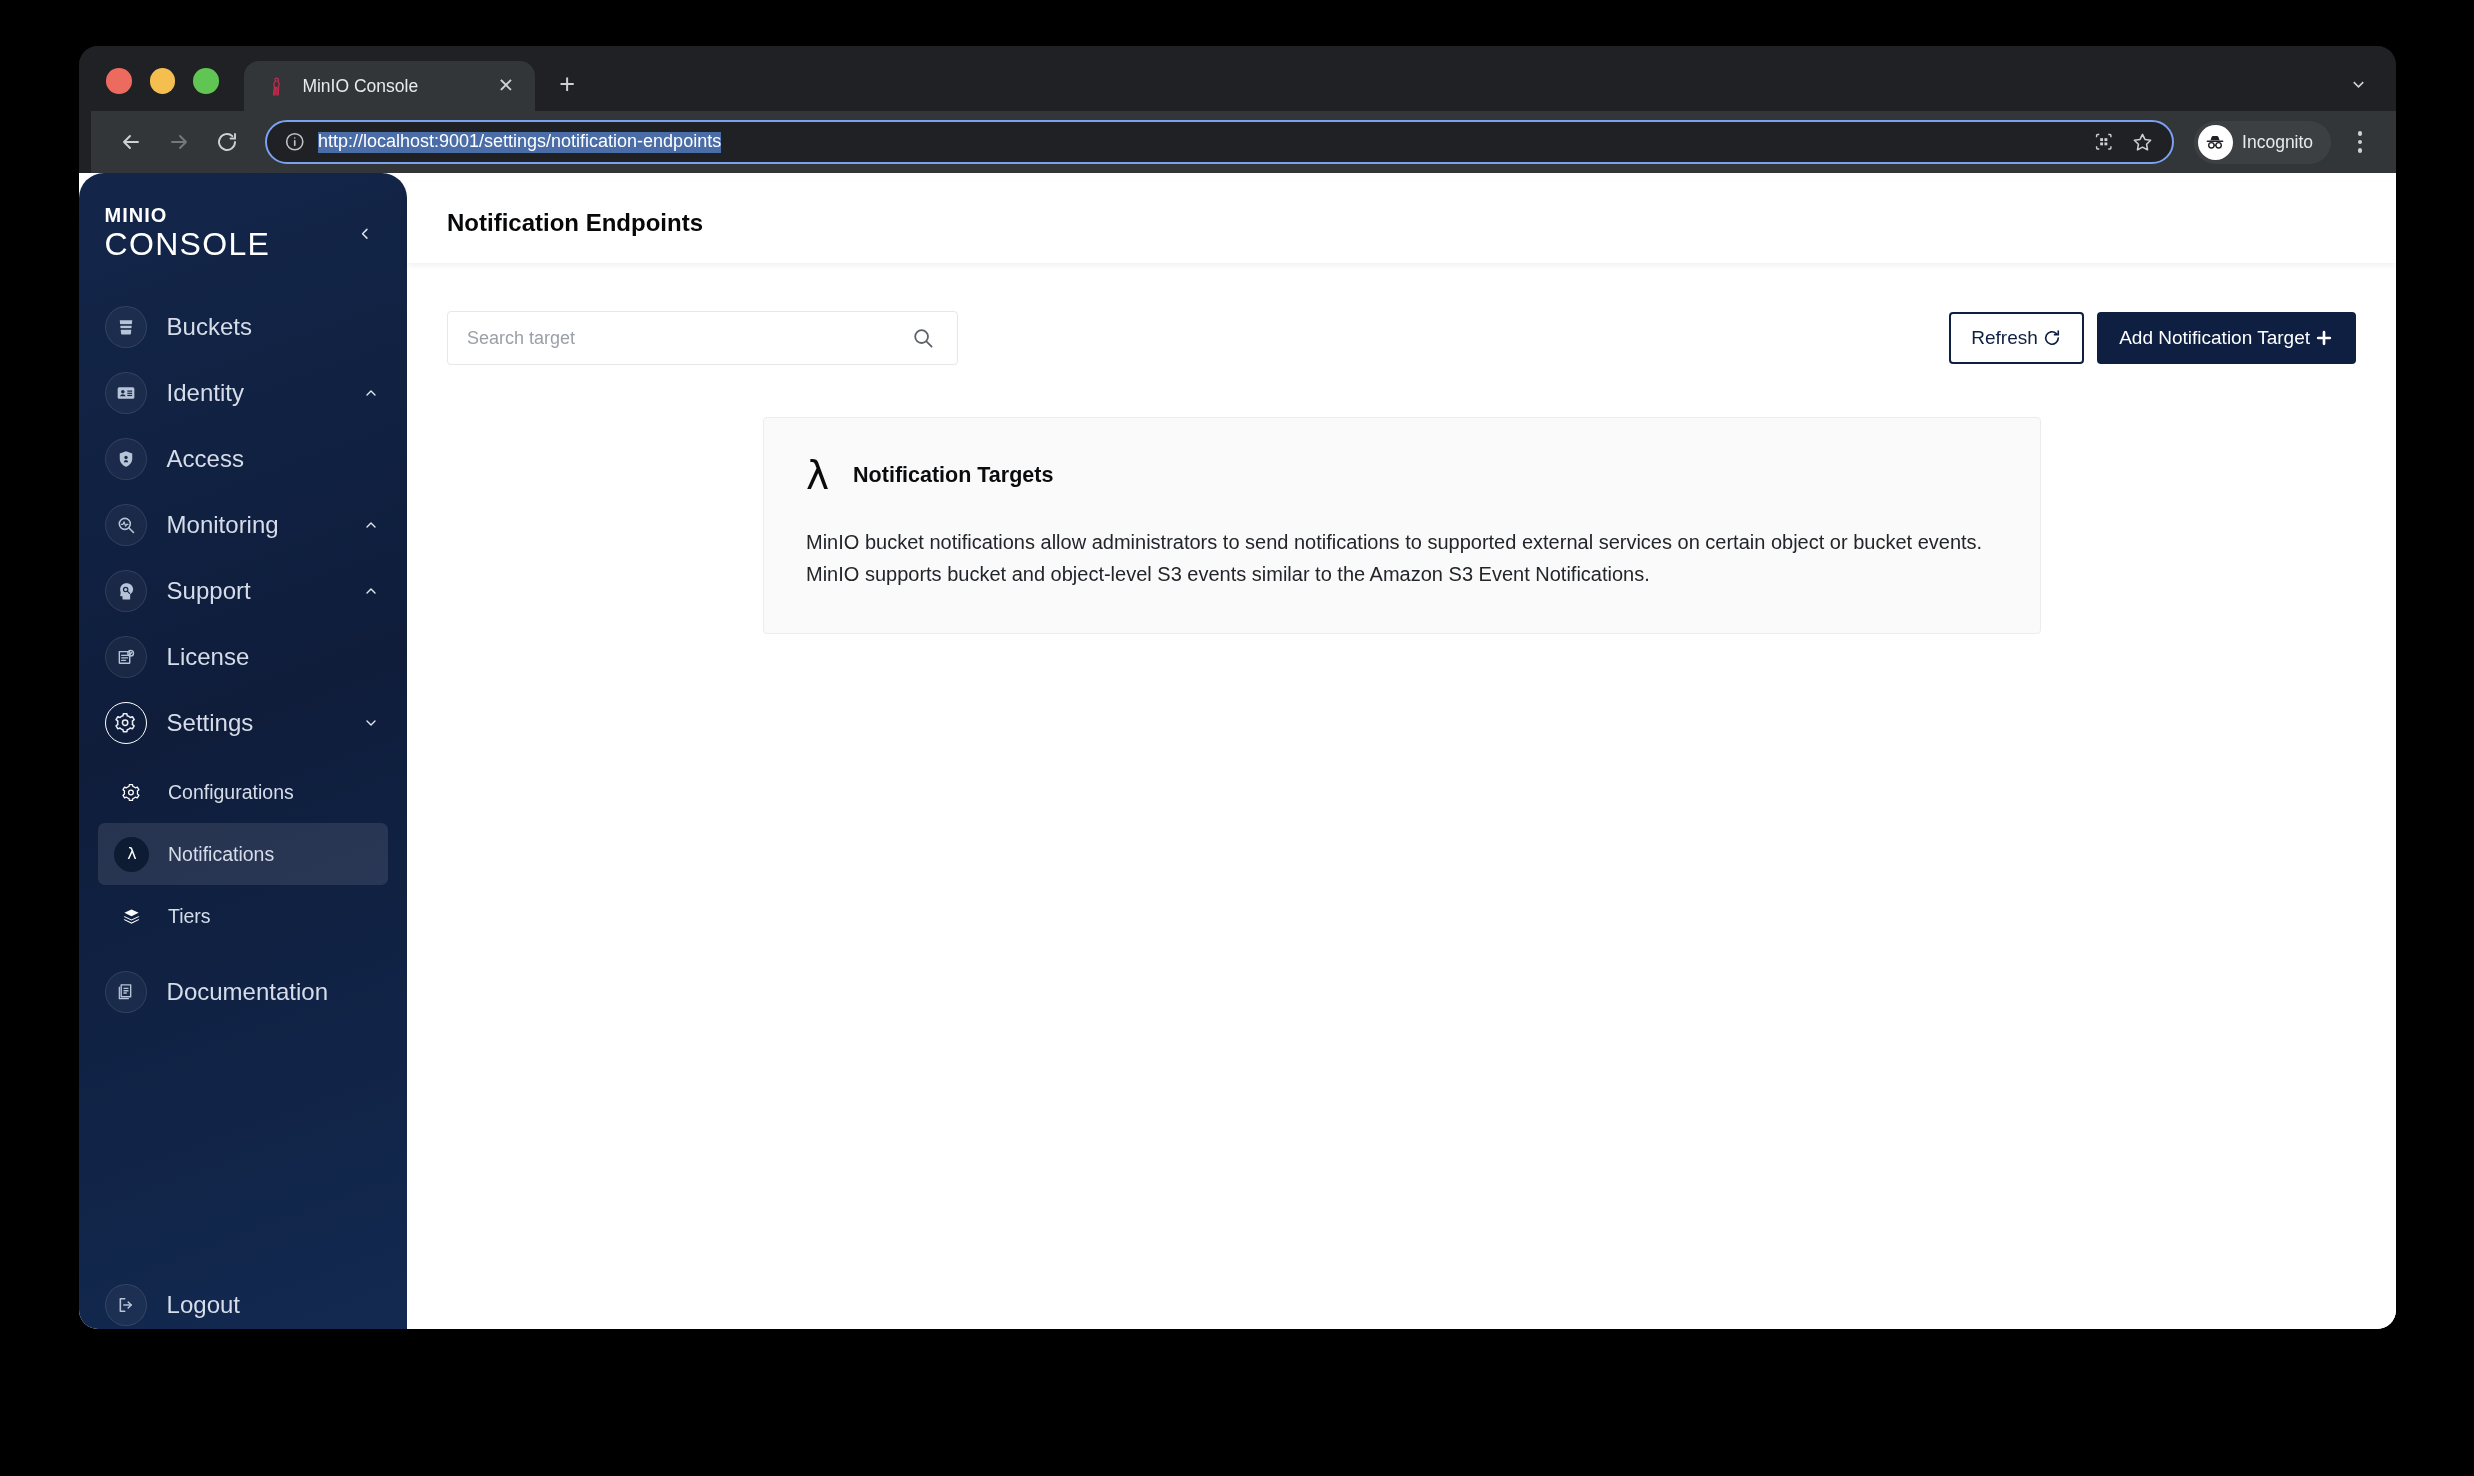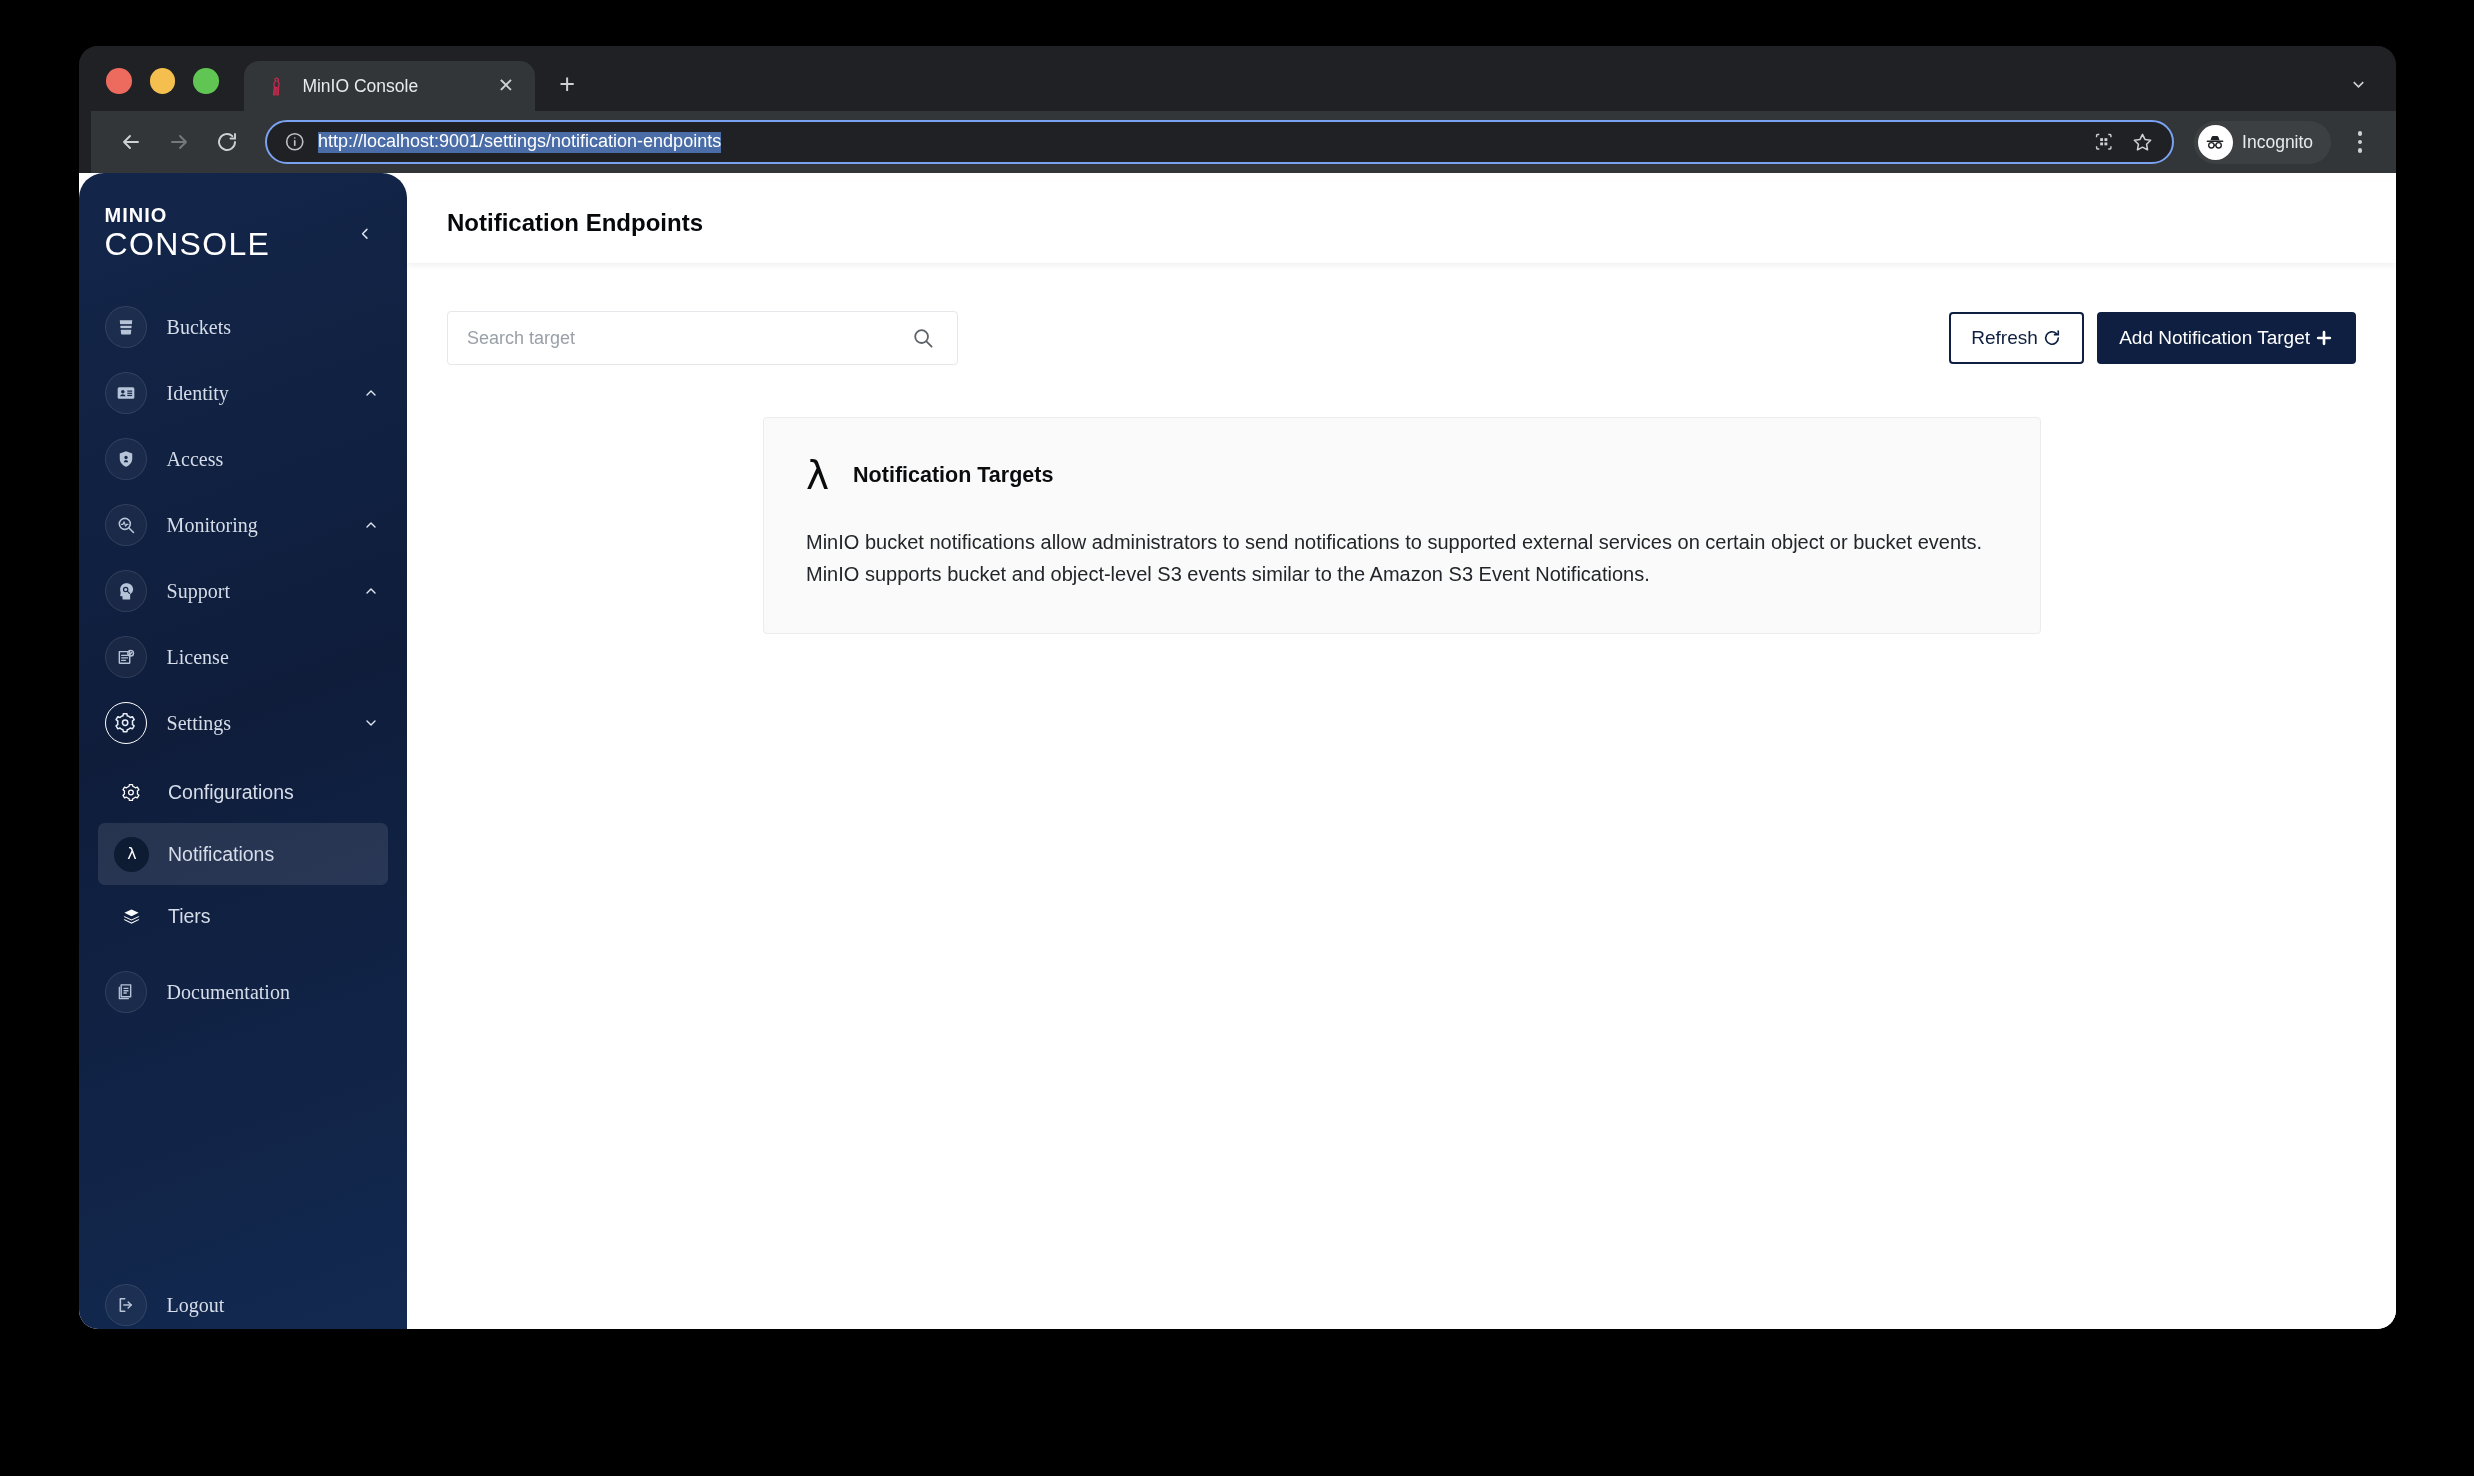--- a/index.html
+++ b/index.html
@@ -202,23 +202,22 @@
     color: #b7c3d6;
   }
   .nav-item.active-parent .nav-icon-circle {
     border-color: #ffffff;
     background: transparent;
     color: #e8eef8;
   }
   .nav-label {
     flex: 1;
     color: #d6dde9;
-    font-size: 20px;
+    font-size: 24px;
     font-weight: 400;
-    font-family: Liberation Serif, serif;
   }
   .nav-chevron {
     width: 27px; height: 27px;
     display: flex; align-items: center; justify-content: center;
     color: #e2e8f2;
   }
 
   .subnav { padding: 5.4px 0 0 0; }
   .subnav-item {
     display: flex; align-items: center;

